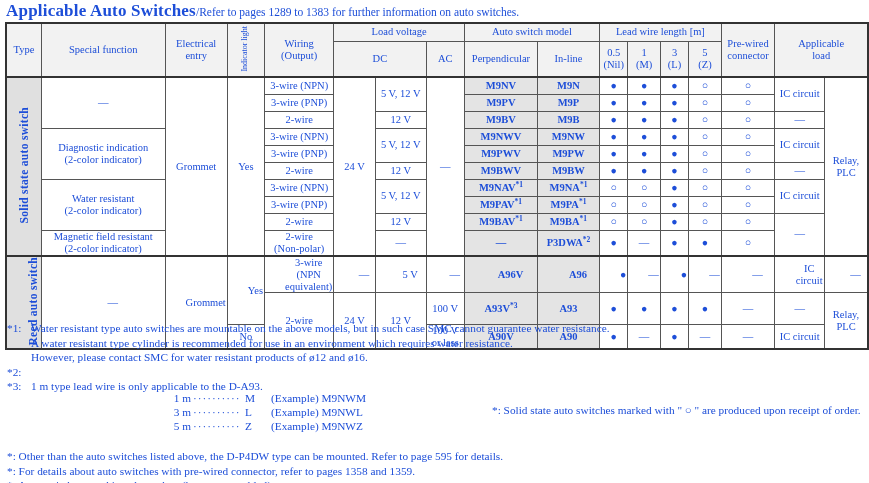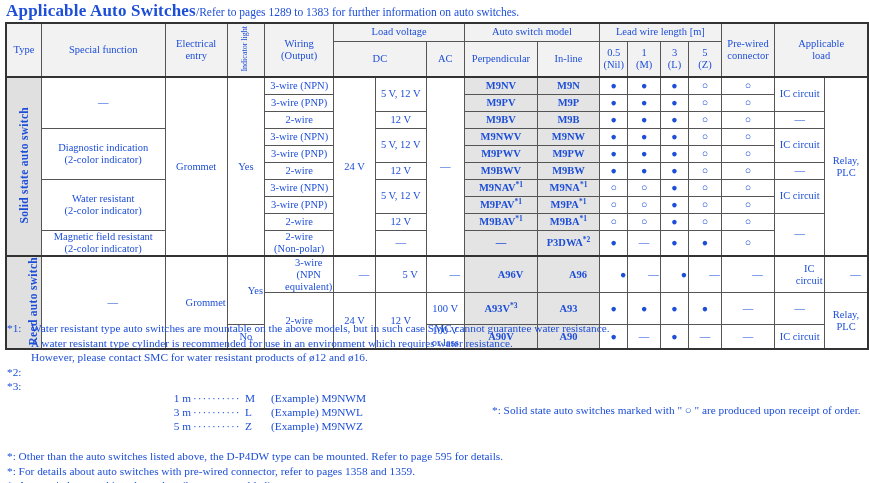--- a/index.html
+++ b/index.html
@@ -287,20 +287,21 @@
       <span class="sym">*1:</span>
       <span class="txt">Water resistant type auto switches are mountable on the above models, but in such case SMC cannot guarantee water resistance.
 A water resistant type cylinder is recommended for use in an environment which requires water resistance.
 However, please contact SMC for water resistant products of ø12 and ø16.</span>
     </div>
     <div class="note">
       <span class="sym">*2:</span>
     </div>
     <div class="note">
       <span class="sym">*3:</span>
+      <span class="txt">1 m type lead wire is only applicable to the D-A93.</span>
     </div>
   </div>
 
   <div class="legend">
     <div class="lg-line">
       <span class="lg-pre"></span>
       <span class="lg-len">1 m</span>
       <span class="lg-dots">··········</span>
       <span class="lg-sym">M</span>
       <span class="lg-ex">(Example) M9NWM</span>

